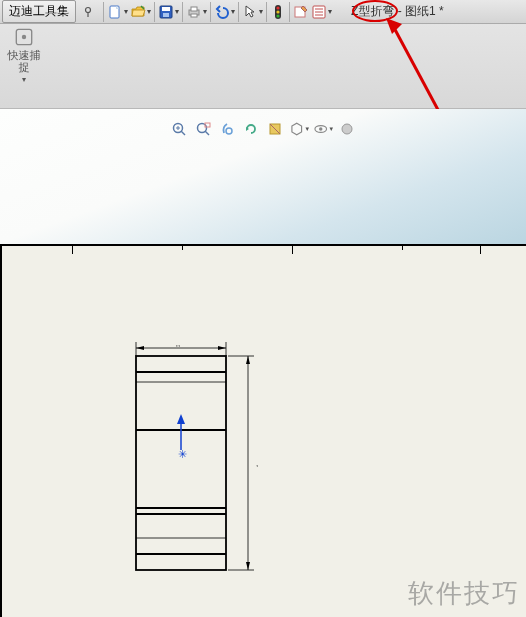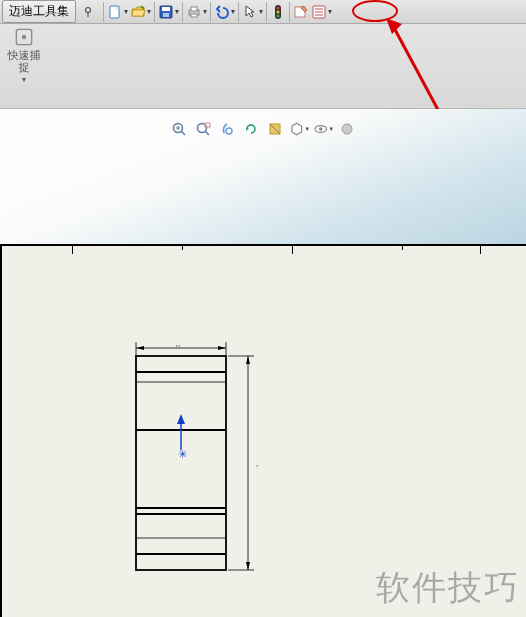--- a/index.html
+++ b/index.html
@@ -76,21 +76,21 @@
     .ruler-mark { position: absolute; top: 0; width: 1px; height: 8px; background: #000; }
     .corner-tab { position: absolute; top: 2px; left: 8px; width: 36px; height: 8px; border: 1px solid #000; background: #f1f0e8; }
 
     .tech-drawing { position: absolute; left: 126px; top: 96px; }
     .dim-ext { stroke: #000; stroke-width: 0.8; }
     .dim-line { stroke: #000; stroke-width: 0.8; }
     .part-line { stroke: #000; stroke-width: 1.8; fill: none; }
     .part-thin { stroke: #000; stroke-width: 0.8; fill: none; }
     .arrow-blue { fill: #1040d0; }
 
-    .watermark { position: absolute; right: 6px; bottom: 6px; font-size: 34px; color: rgba(120,120,120,0.6); font-weight: 400; letter-spacing: 2px; pointer-events: none; }
+    .watermark { position: absolute; right: 6px; bottom: 6px; font-size: 26px; color: rgba(120,120,120,0.6); font-weight: 400; letter-spacing: 2px; pointer-events: none; }
   </style>
 </head>
 <body>
 
 <div class="topbar">
   <span class="menu-label">迈迪工具集</span>
   <span class="pin-icon">
     <svg width="14" height="14" viewBox="0 0 14 14">
         <circle cx="7" cy="5" r="2.5" fill="none" stroke="#555" stroke-width="1.2"></circle>
         <line x1="7" y1="7.5" x2="7" y2="12" stroke="#555" stroke-width="1.2"></line>
@@ -164,20 +164,21 @@
   </span>
   <span class="tbtn">
     <svg class="tool-icon" viewBox="0 0 16 16">
         <rect x="2" y="2" width="12" height="12" rx="1" fill="#fff" stroke="#c05050"></rect>
         <line x1="4" y1="5" x2="12" y2="5" stroke="#c05050"></line>
         <line x1="4" y1="8" x2="12" y2="8" stroke="#c05050"></line>
         <line x1="4" y1="11" x2="12" y2="11" stroke="#c05050"></line>
       </svg>
     <span class="drop">▾</span>
   </span>
+  <span class="doc-title">Z型折弯 - 图纸1 *</span>
 </div>
 
 <div class="highlight-circle"></div>
 <svg class="red-arrow" width="130" height="210">
   <line x1="110" y1="200" x2="6" y2="6" stroke="#d80000" stroke-width="3"></line>
   <polygon points="0,0 16,6 6,16" fill="#d80000"></polygon>
 </svg>
 
 <div class="secondbar">
   <div class="snap-block">

